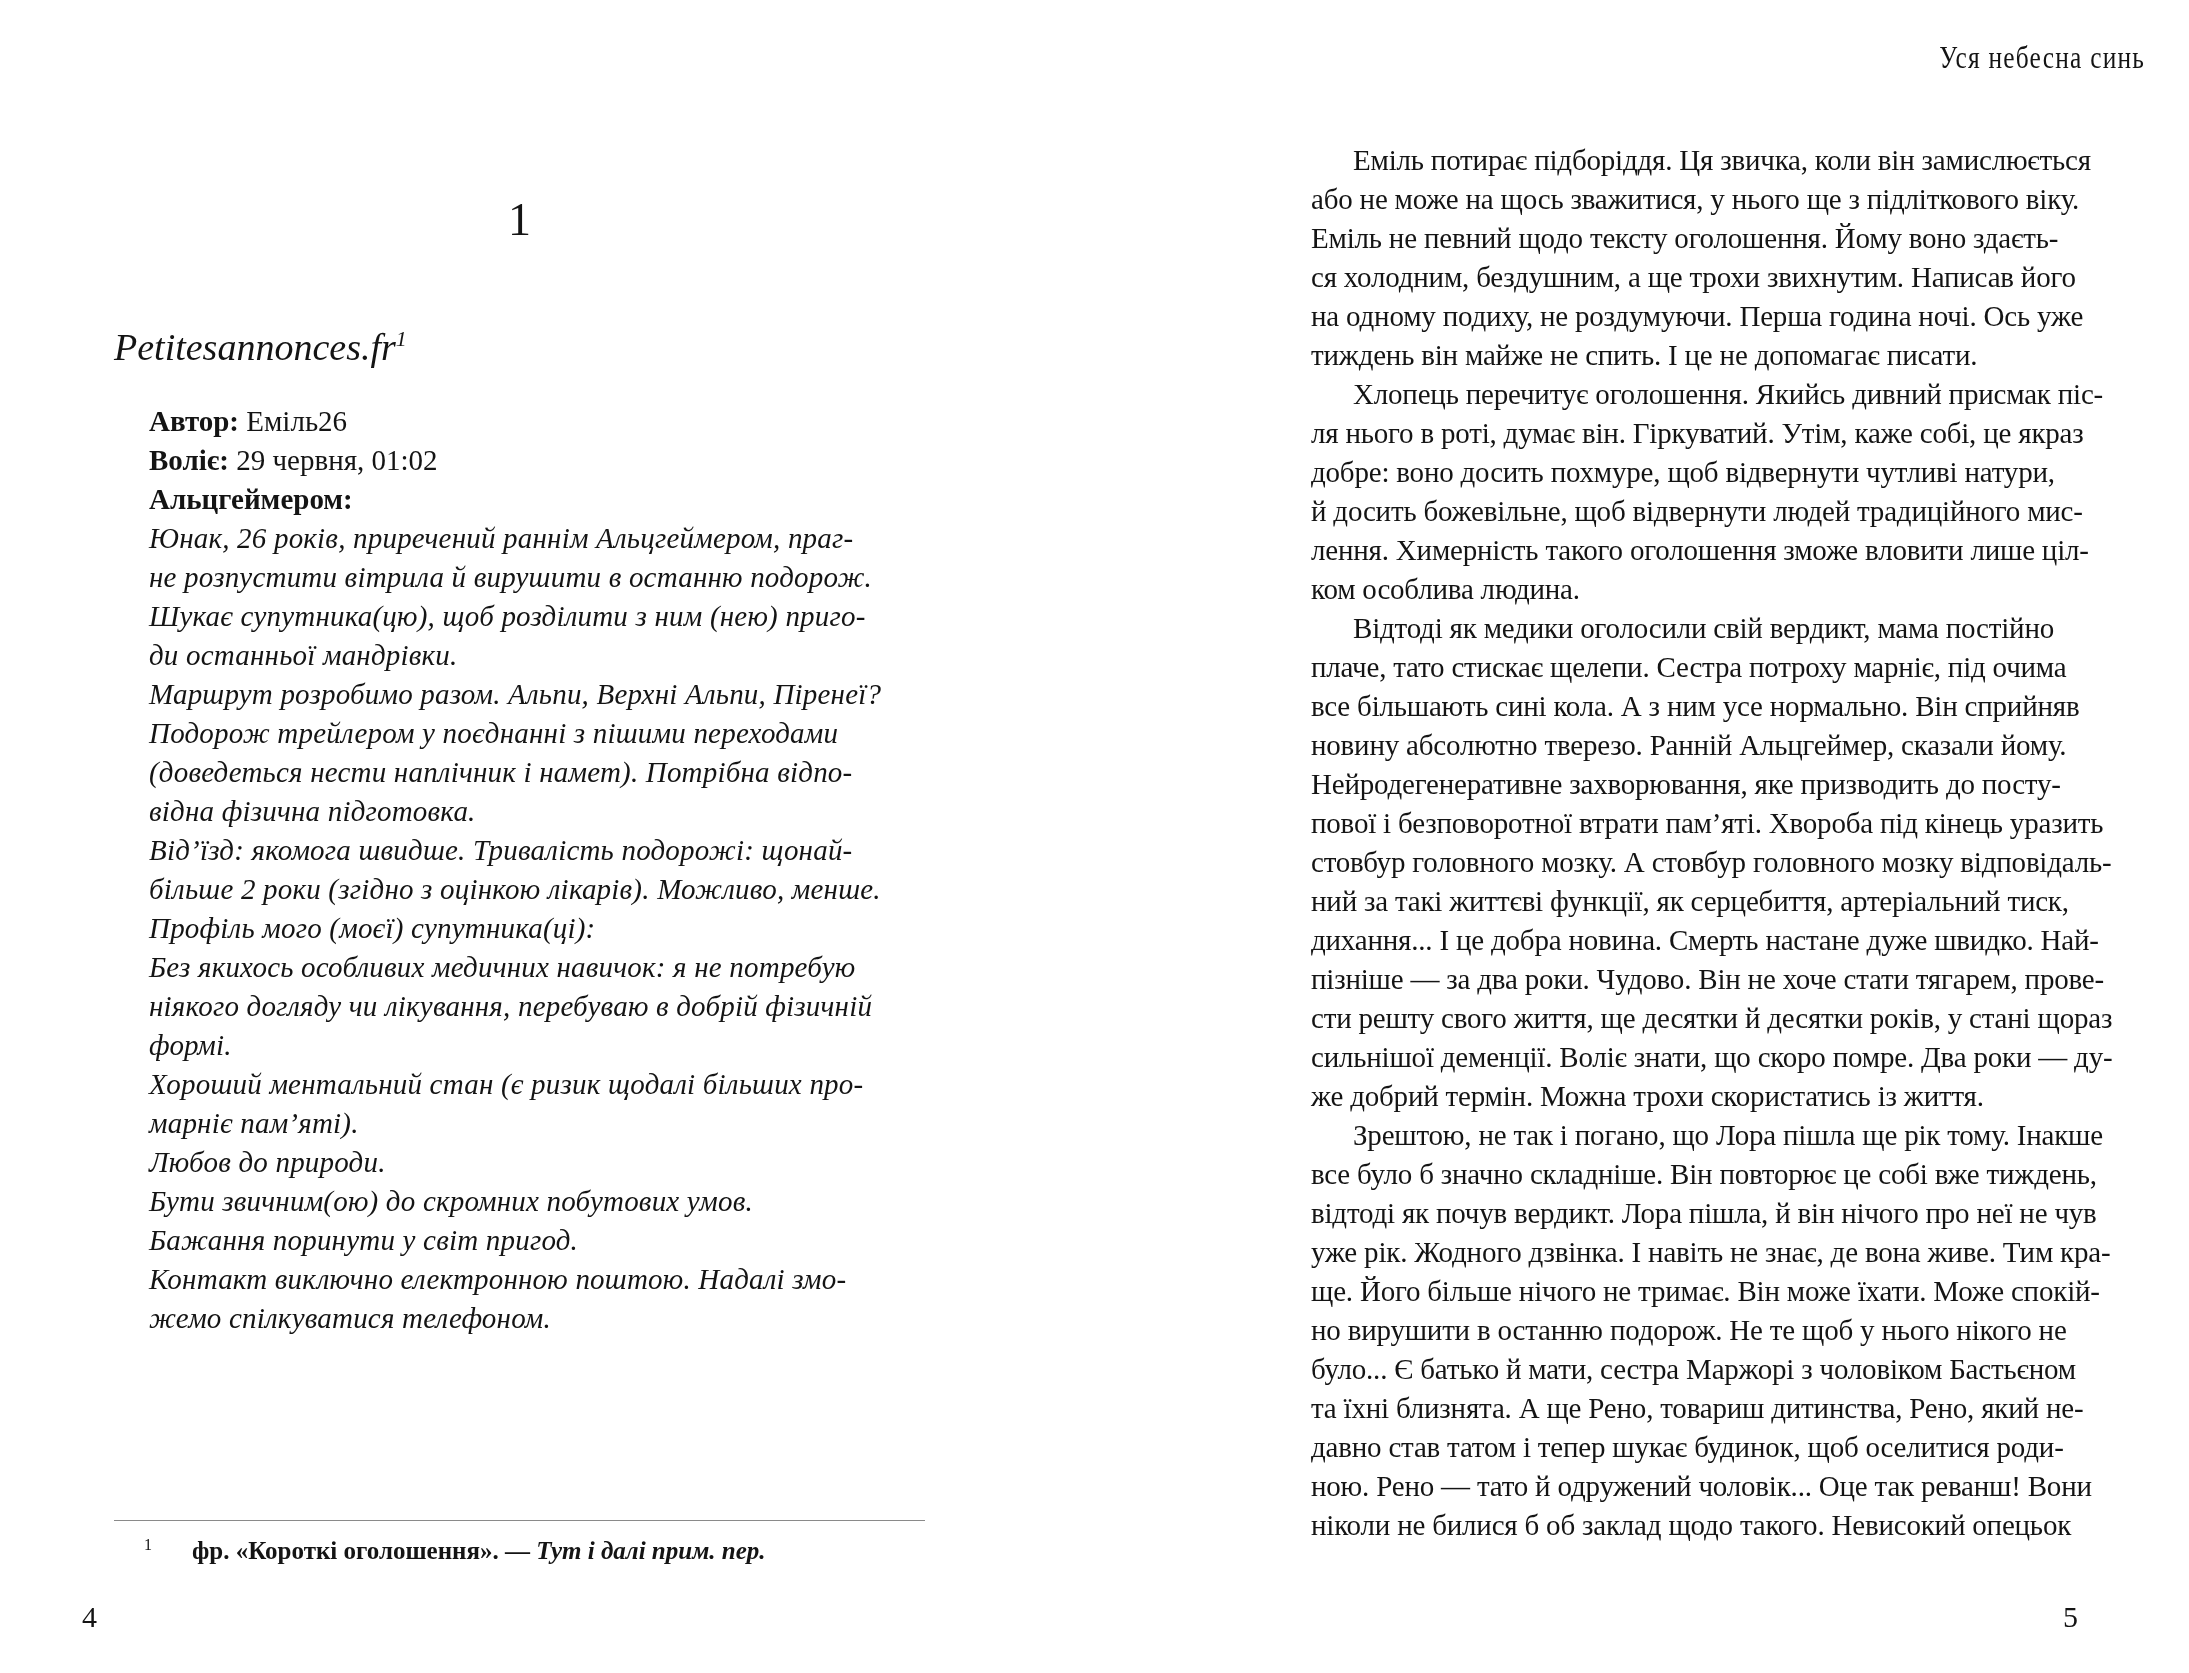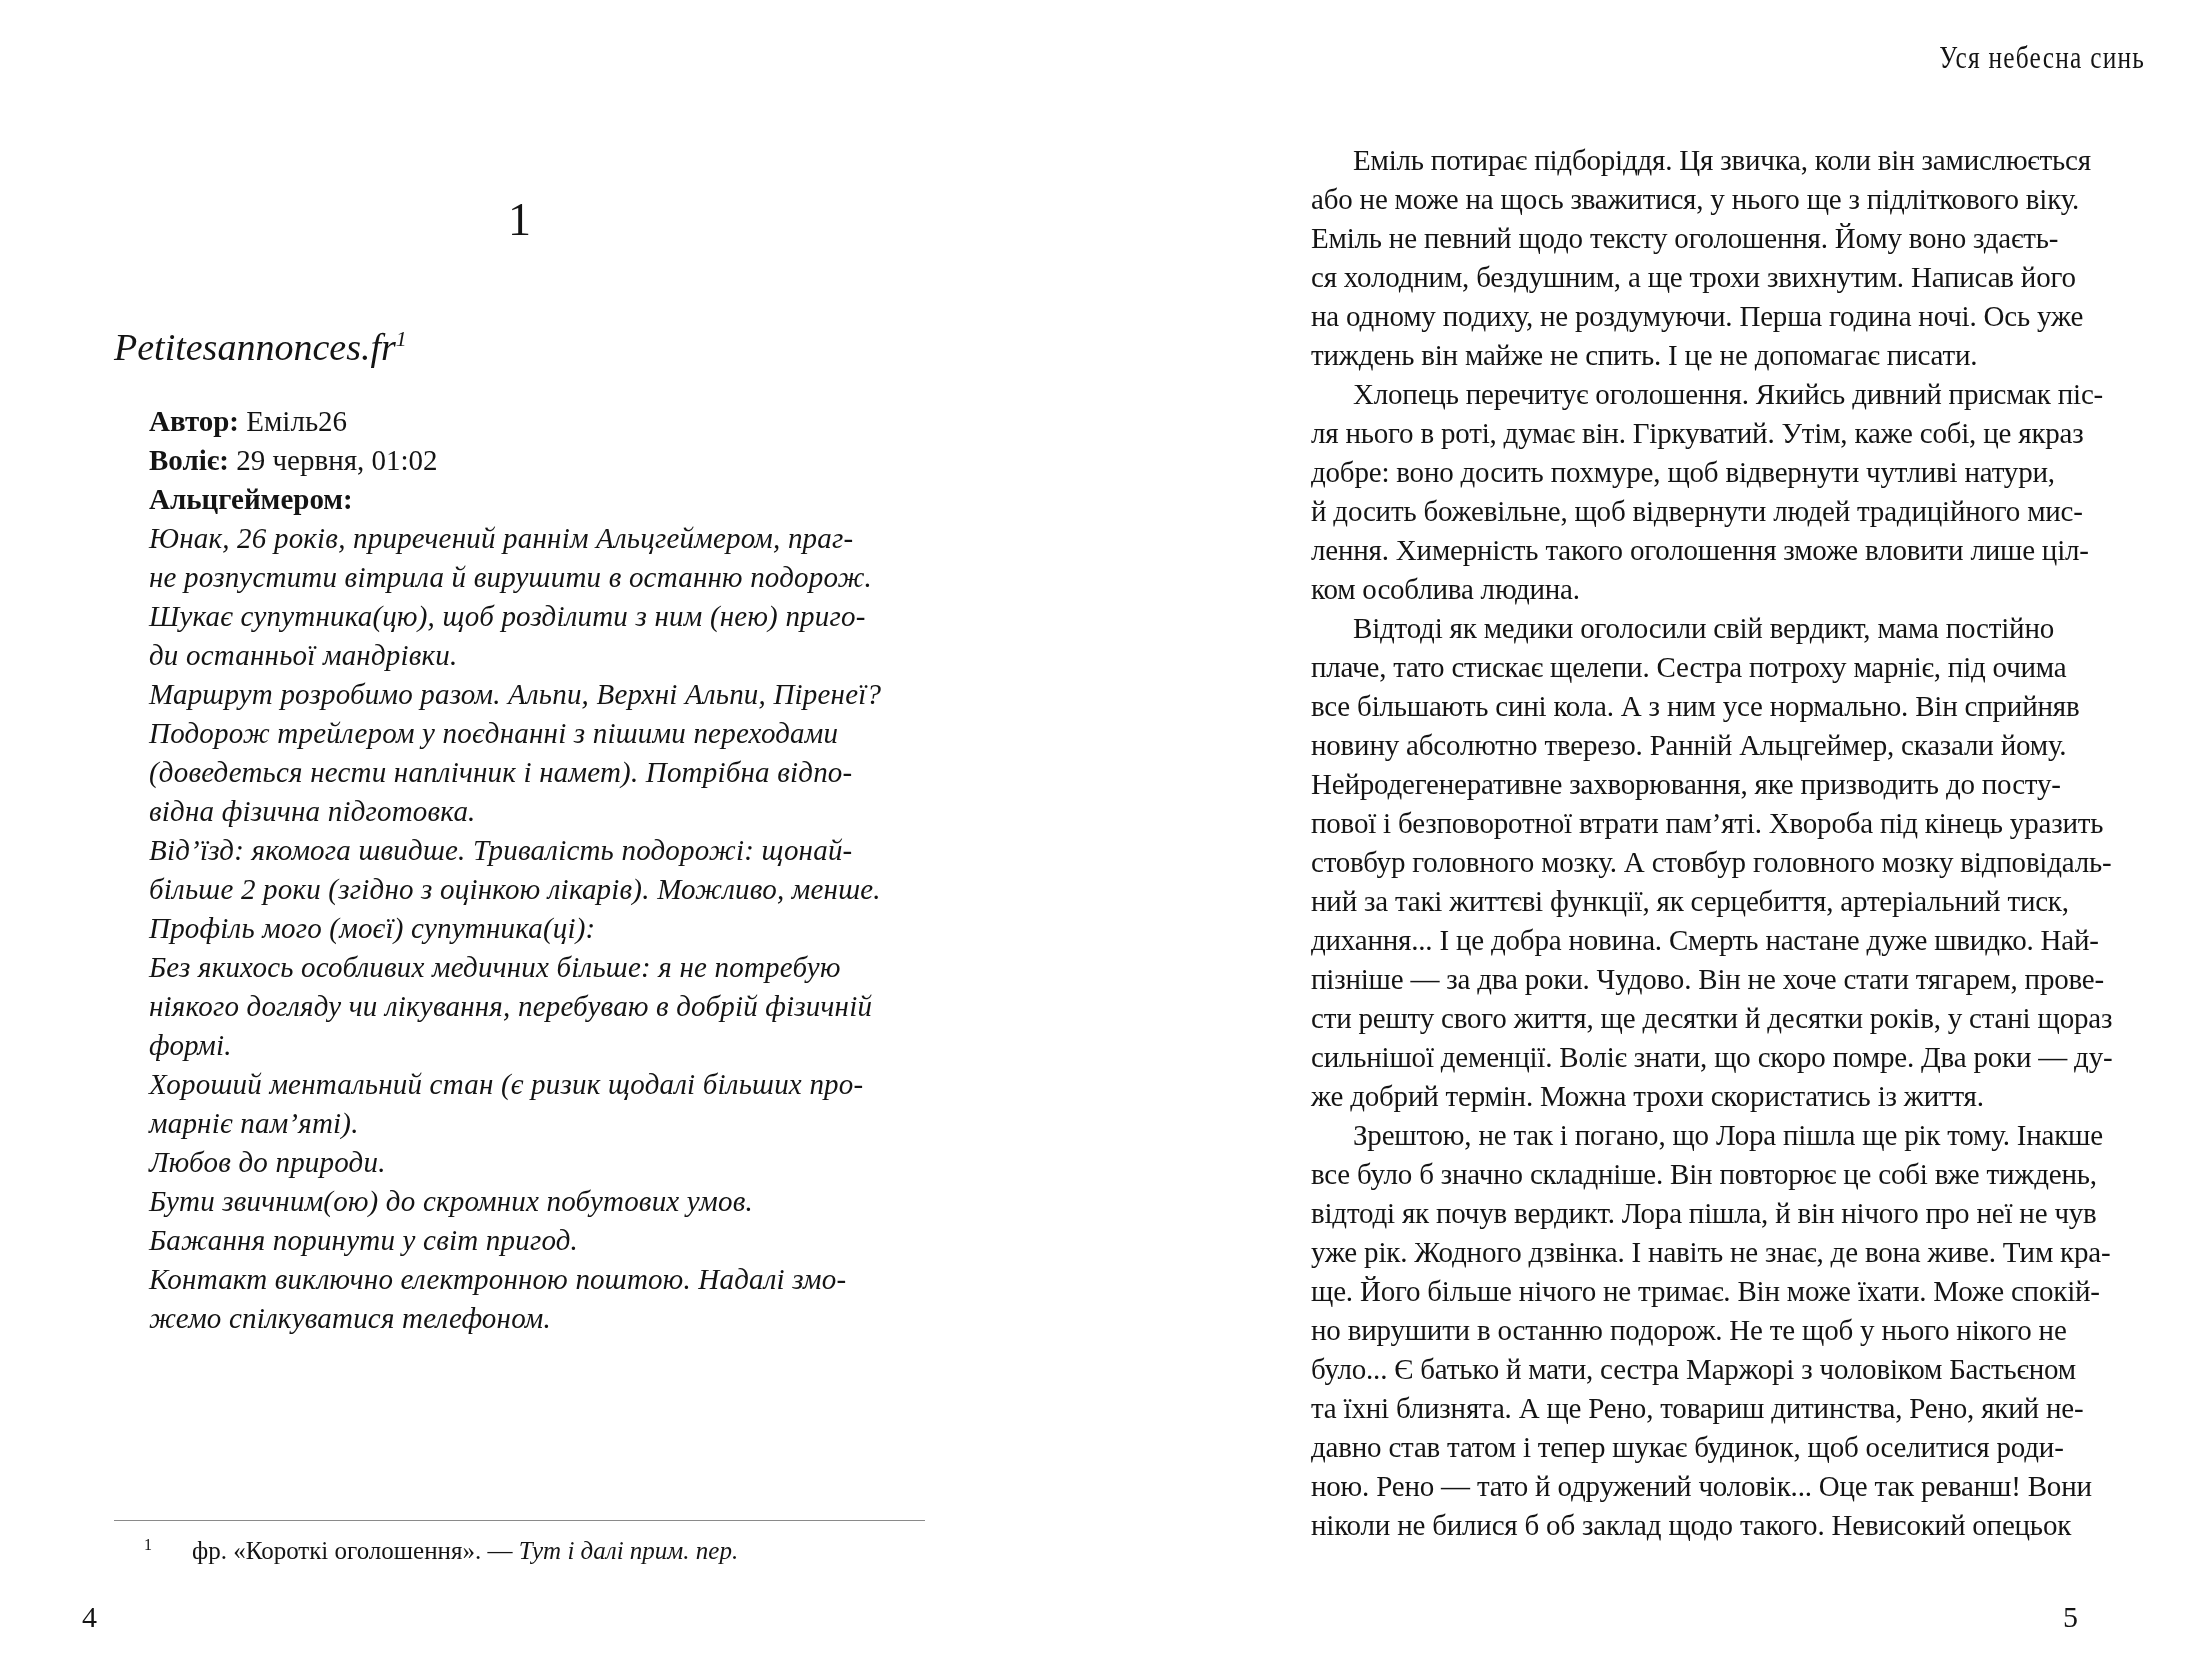--- a/index.html
+++ b/index.html
@@ -38,21 +38,21 @@
     letter-spacing: 0.2px;
   }
   .footnote {
     position: absolute; top: 1520px; left: 0; width: 100%;
     border-top: 1.5px solid #8a8a8a;
     padding-top: 14px;
     font-size: 25px; line-height: 1.3;
   }
   .footnote-line { padding-left: 30px; }
   .footnote-line sup { font-size: 16px; vertical-align: super; }
-  .footnote-body { margin-left: 40px; }
+  .footnote-body { margin-left: 40px; font-weight: bold; }
   .footnote-italic { font-style: italic; }
 
   
   .page-right {
     position: absolute; left: 1291px; top: 0; width: 854px; height: 1242px;
   }
   .running-head {
     position: absolute; top: 40px; right: 0;
     font-size: 31px; letter-spacing: 1.5px;
     transform: scaleX(0.82); transform-origin: 100% 50%;
@@ -101,21 +101,21 @@
 не розпустити вітрила й вирушити в останню подорож.</p>
           <p class="msg-para">Шукає супутника(цю), щоб розділити з ним (нею) приго-
 ди останньої мандрівки.</p>
           <p class="msg-para">Маршрут розробимо разом. Альпи, Верхні Альпи, Піренеї?</p>
           <p class="msg-para">Подорож трейлером у поєднанні з пішими переходами
 (доведеться нести наплічник і намет). Потрібна відпо-
 відна фізична підготовка.</p>
           <p class="msg-para">Від’їзд: якомога швидше. Тривалість подорожі: щонай-
 більше 2 роки (згідно з оцінкою лікарів). Можливо, менше.</p>
           <p class="msg-para">Профіль мого (моєї) супутника(ці):</p>
-          <p class="msg-para">Без якихось особливих медичних більше: я не потребую
+          <p class="msg-para">Без якихось особливих медичних навичок: я не потребую
 ніякого догляду чи лікування, перебуваю в добрій фізичній
 формі.</p>
           <p class="msg-para">Хороший ментальний стан (є ризик щодалі більших про-
 марніє пам’яті).</p>
           <p class="msg-para">Любов до природи.</p>
           <p class="msg-para">Бути звичним(ою) до скромних побутових умов.</p>
           <p class="msg-para">Бажання поринути у світ пригод.</p>
           <p class="msg-para">Контакт виключно електронною поштою. Надалі змо-
 жемо спілкуватися телефоном.</p>
         </div>

